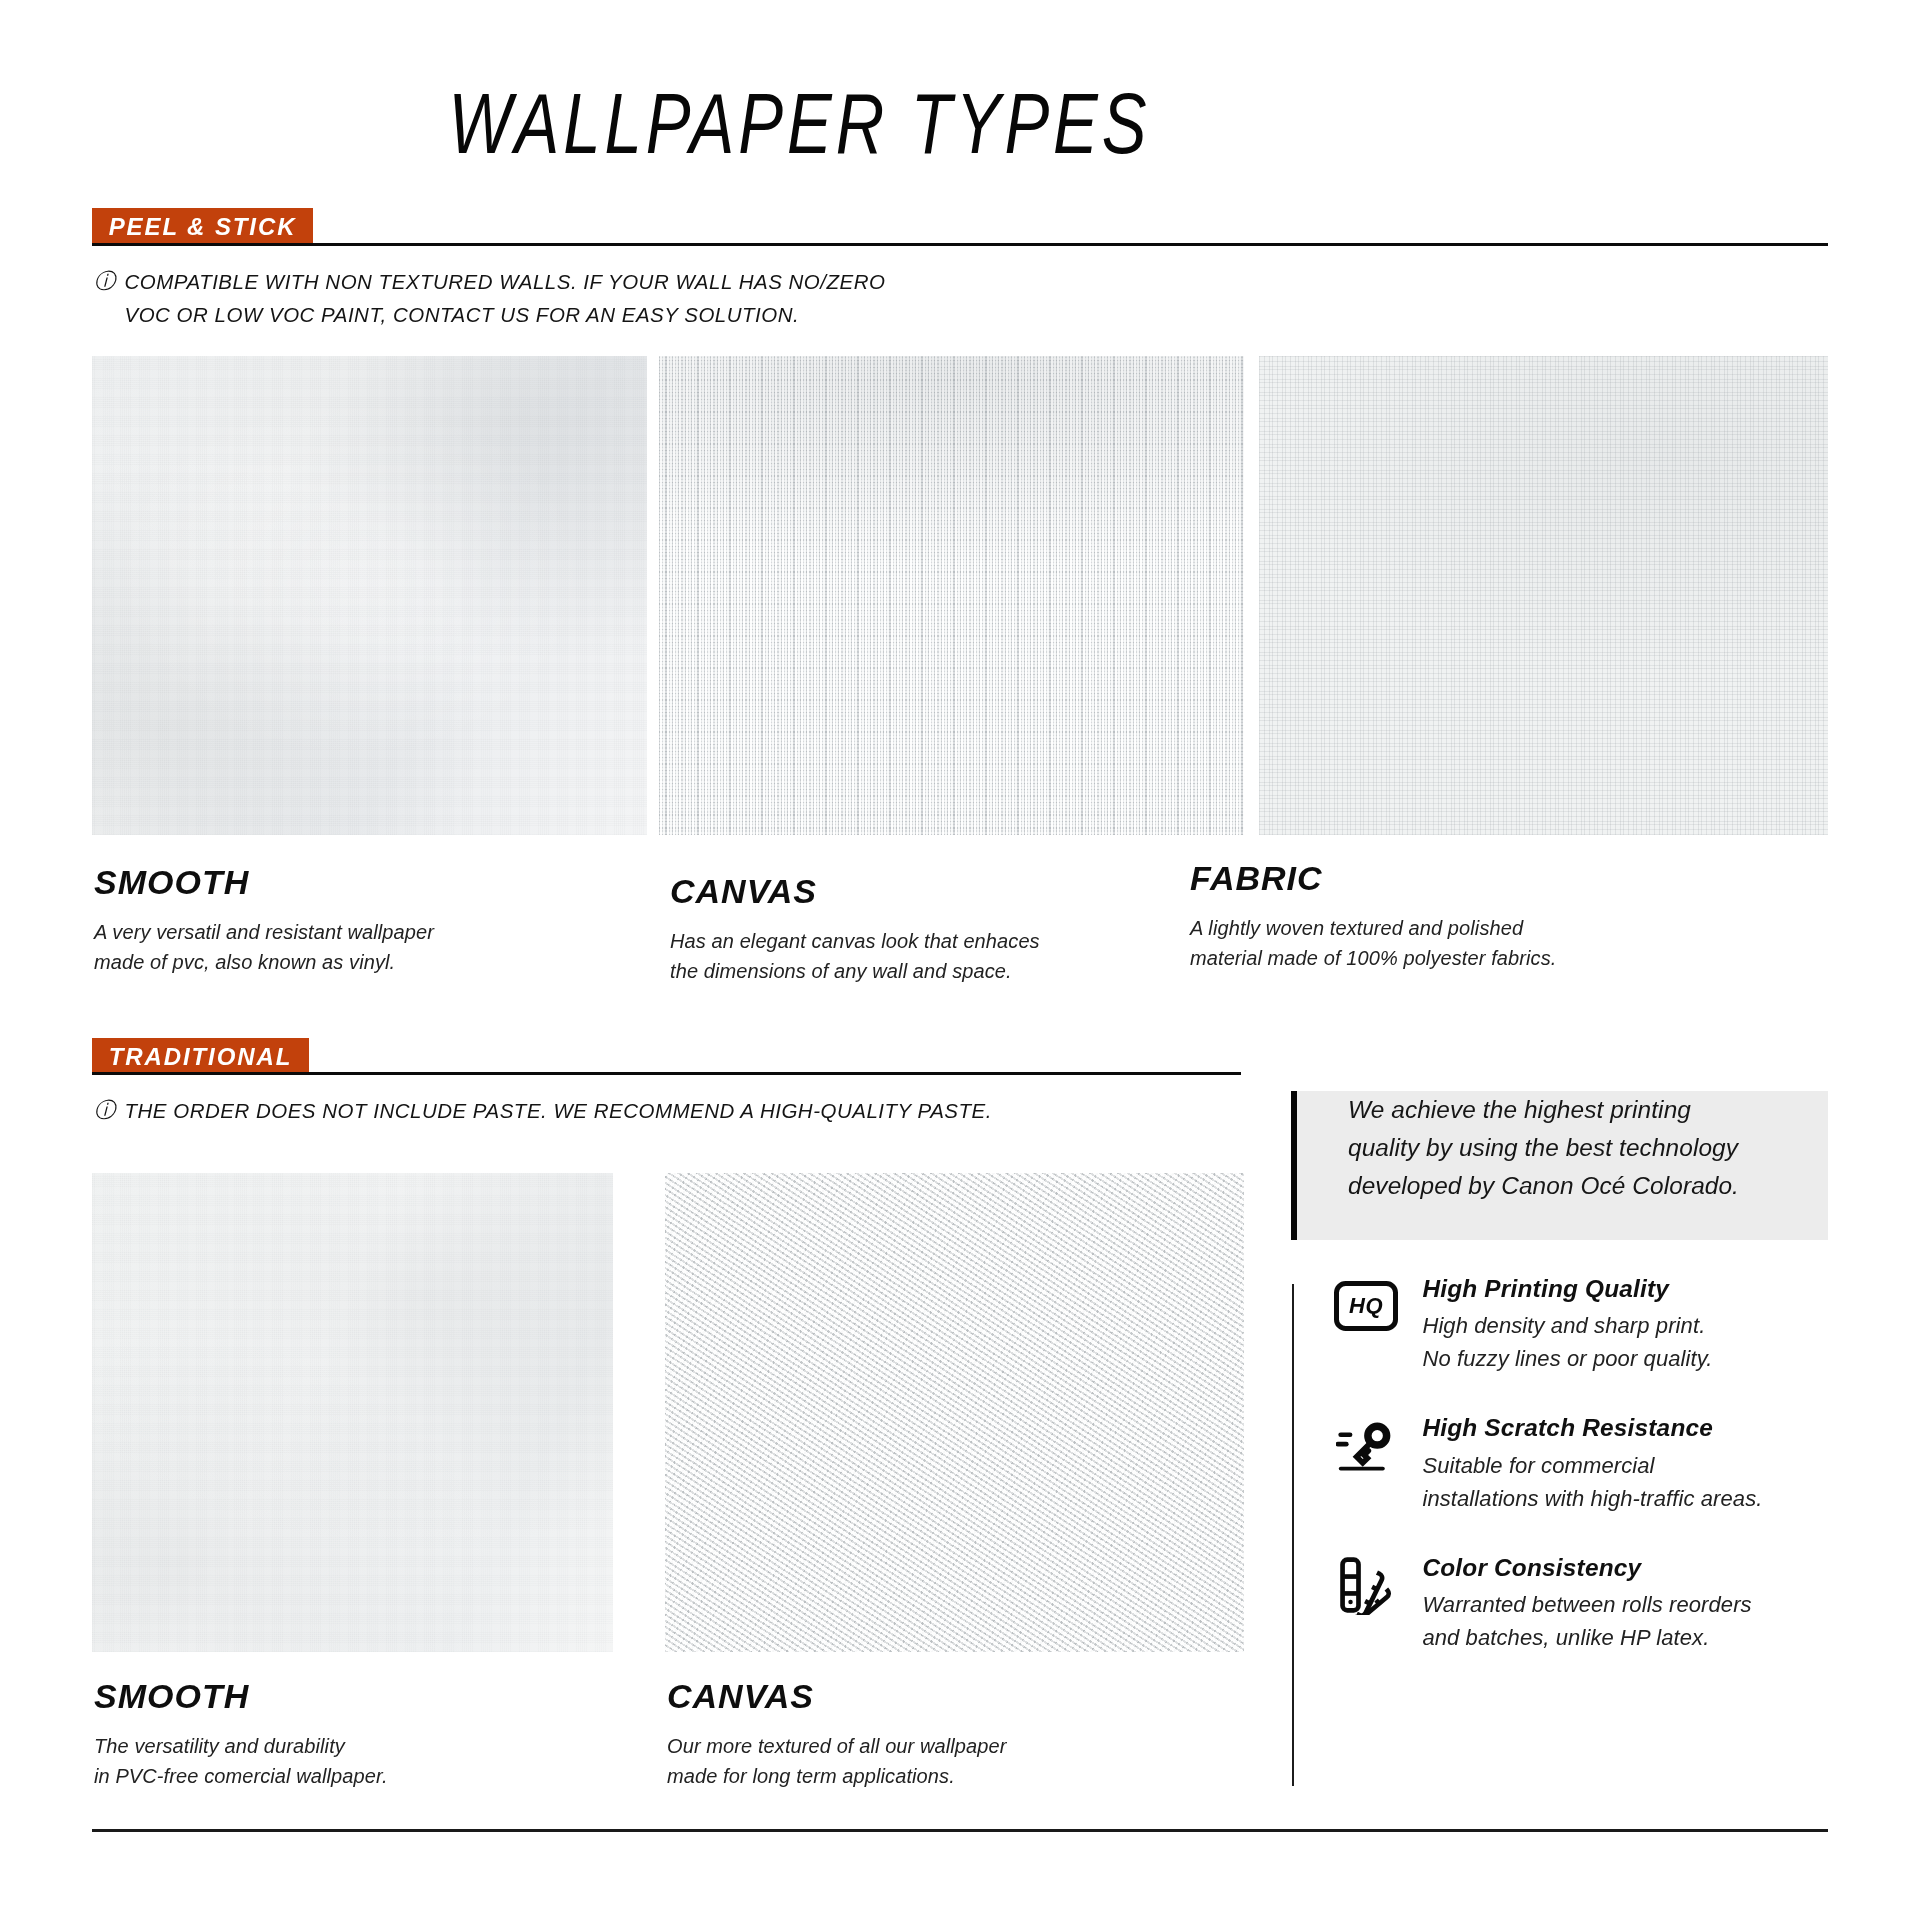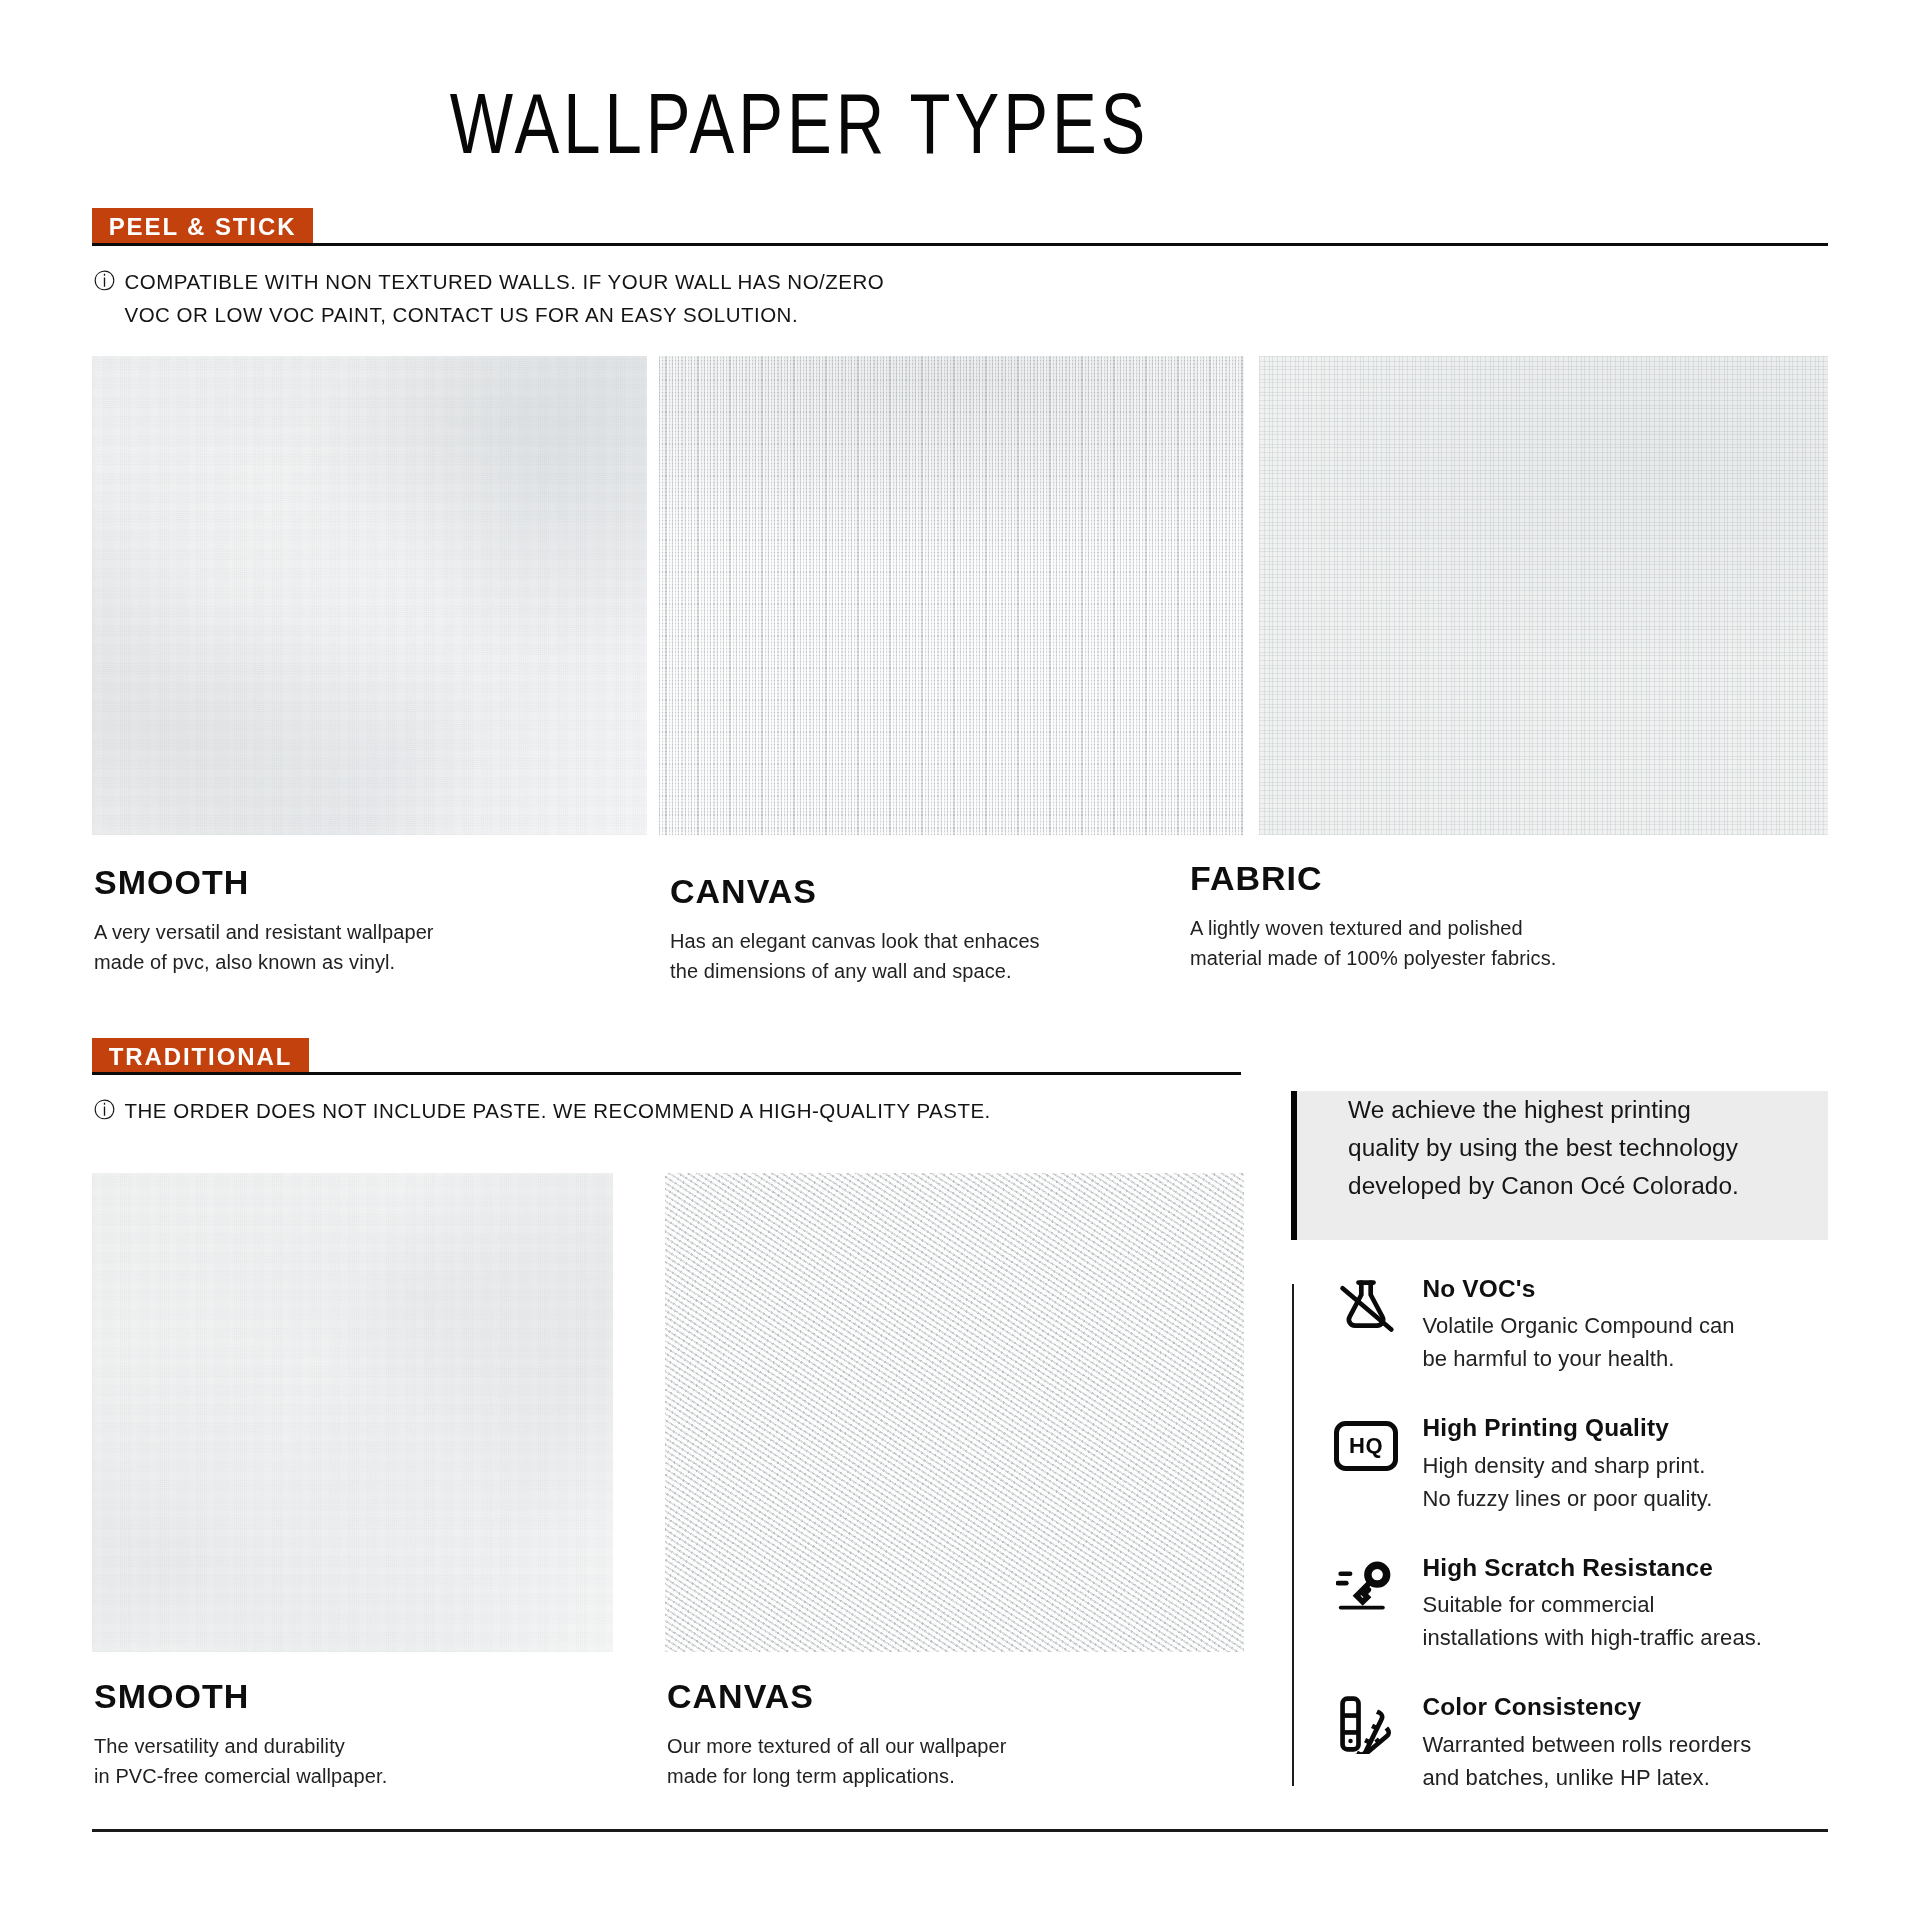--- a/index.html
+++ b/index.html
@@ -1,17 +1,17 @@
 <!DOCTYPE html>
 <html style="font-size:10.3px"><head>
 <meta charset="utf-8">
 <style>
   html,body{margin:0;padding:0;background:#ffffff;}
   body{font-family:"Liberation Sans","DejaVu Sans",sans-serif;color:#1d1d1d;}
-  #sheet{position:relative;width:1828px;height:1926px;background:#ffffff;overflow:hidden;}
+  #sheet{position:relative;width:1828px;height:1926px;background:#ffffff;overflow:hidden;font-style:italic;}
 
   
   #title{
     position:absolute;top:76px;left:0;width:1599px;text-align:center;
     font-size:86px;font-weight:300;letter-spacing:5.1px;color:#070707;line-height:1.1;
     transform:scaleX(0.78);transform-origin:50% 50%;white-space:nowrap;
   }
   .badge{
     position:absolute;background:#c2410c;color:#fff;height:37px;line-height:37px;
     padding:0 16.7px;font-size:24px;font-weight:600;letter-spacing:1.9px;white-space:nowrap;
@@ -159,34 +159,20 @@
 
   <div id="qbox">
     <div class="qtext">We achieve the highest printing
 quality by using the best technology
 developed by Canon Océ Colorado.</div>
   </div>
   <div id="vline"></div>
 
   <div id="features">
 
-    <div class="feature">
-      <div class="f-icon">
-        <svg viewBox="0 0 64 64" fill="none" stroke="#0a0a0a" stroke-width="5" stroke-linecap="round" stroke-linejoin="round">
-          <path d="M24 7 h16"></path>
-          <path d="M27 7 v13 L14.5 43.5 a6.5 6.5 0 0 0 5.8 9.5 h23.4 a6.5 6.5 0 0 0 5.8 -9.5 L37 20 V7"></path>
-          <line x1="7" y1="13" x2="59" y2="57"></line>
-        </svg>
-      </div>
-      <div class="f-text">
-        <div class="f-title">No VOC's</div>
-        <div class="f-desc">Volatile Organic Compound can
-be harmful to your health.</div>
-      </div>
-    </div>
 
     <div class="feature">
       <div class="f-icon">
         <div class="hq-badge">
             <span>HQ</span>
           </div>
       </div>
       <div class="f-text">
         <div class="f-title">High Printing Quality</div>
         <div class="f-desc">High density and sharp print.

